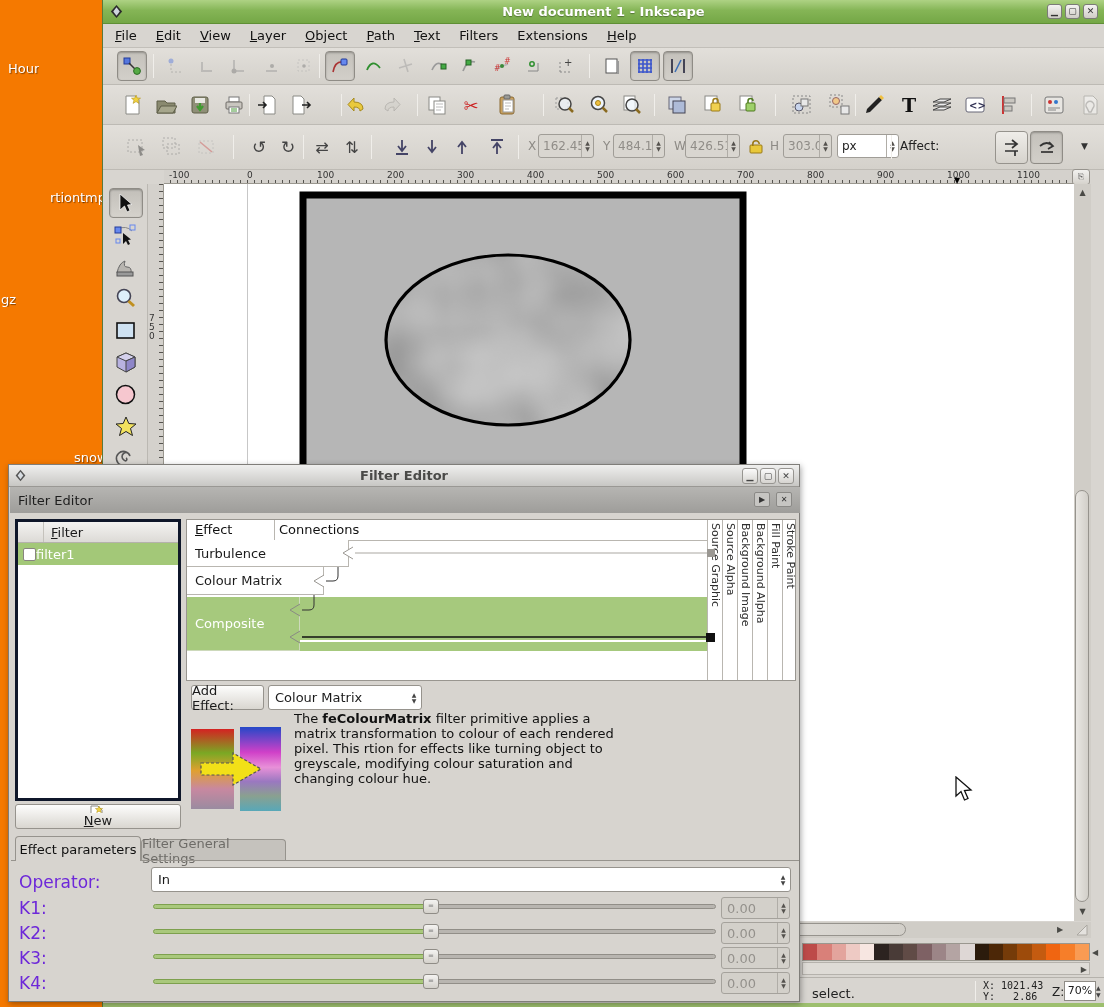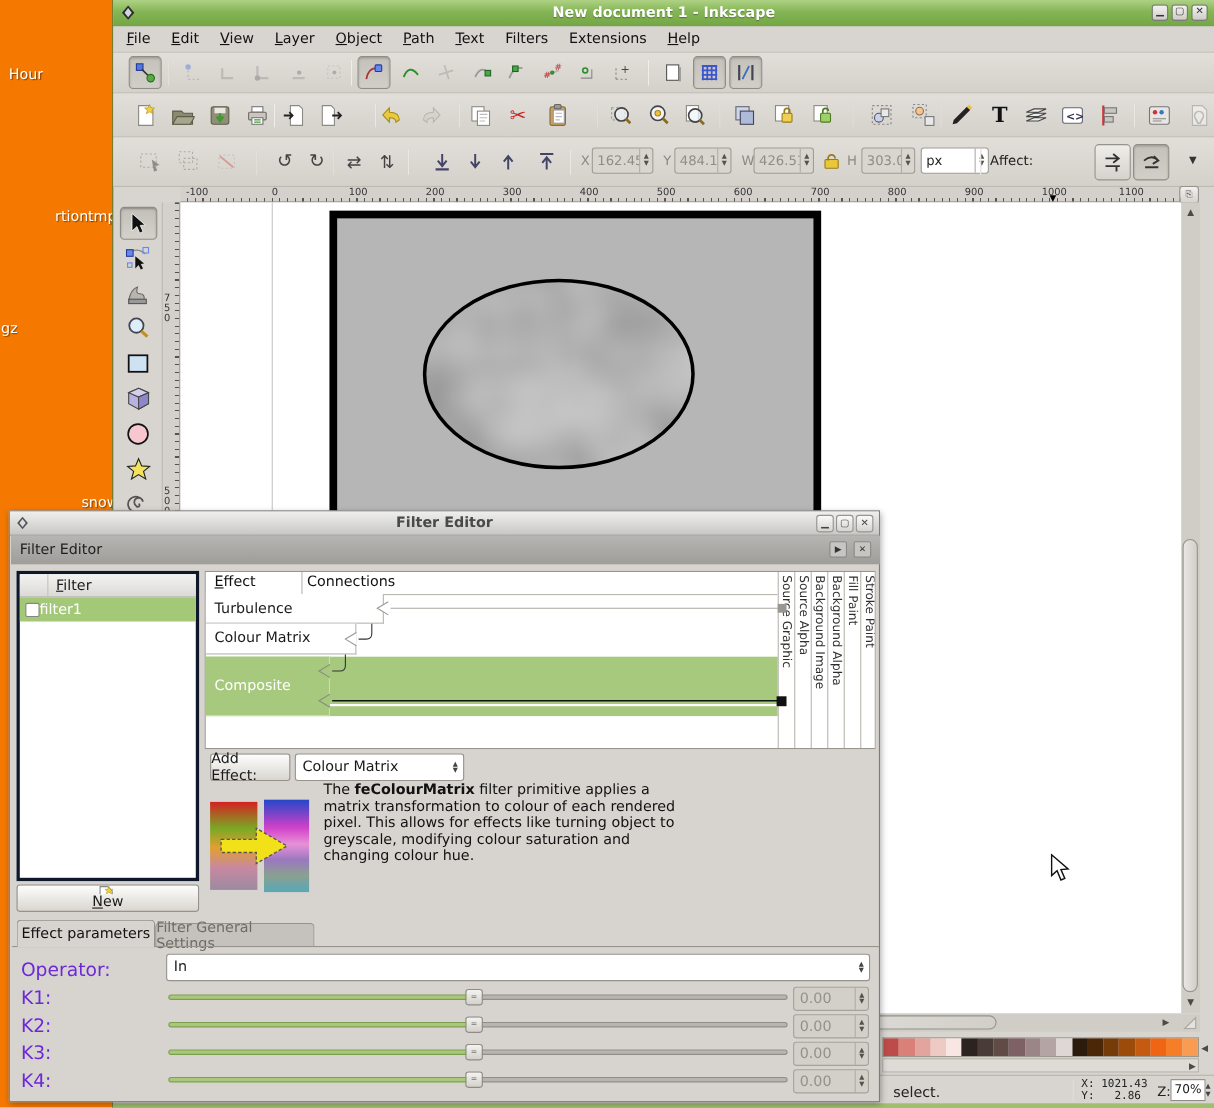--- a/index.html
+++ b/index.html
@@ -34,21 +34,21 @@
   .spinbox { position:absolute; top:9px; height:24px; background:#d9d6d0; border:1px solid #a09d97; border-radius:3px; color:#908d88; font-size:12px; display:flex; align-items:center; }
   .spinbox .val { flex:1; padding-left:4px; overflow:hidden; }
   .spin-arrows { width:12px; height:100%; border-left:1px solid #b0ada7; display:flex; flex-direction:column; align-items:center; justify-content:center; font-size:6px; color:#55524e; line-height:6px; }
 
   
   #hruler { position:absolute; left:61px; top:170px; width:910px; height:14px; background:#d4d1cc; border-bottom:1px solid #9a978f;
     background-image:repeating-linear-gradient(90deg,#55534f 0 1px,transparent 1px 7px); background-size:100% 4px; background-position:6px 10px; background-repeat:no-repeat; font-size:9px; color:#333; }
   .hr-num { position:absolute; top:0; }
   #vruler { position:absolute; left:45px; top:184px; width:16px; height:737px; background:#d4d1cc; border-right:1px solid #9a978f;
     background-image:repeating-linear-gradient(180deg,#55534f 0 1px,transparent 1px 7px); background-size:4px 100%; background-position:11px 0; background-repeat:no-repeat; }
-  .vr-num { position:absolute; left:1px; width:9px; font-size:9px; line-height:9px; color:#333; word-break:break-all; }
+  .vr-num { position:absolute; left:1px; width:9px; font-size:9px; line-height:9px; color:#333; word-break:break-all;margin-top:46px; }
   .ruler-marker { position:absolute; top:6px; font-size:8px; color:#000; }
 
   
   #toolbox { position:absolute; left:2px; top:184px; width:43px; height:737px; background:#d8d5d0; border-right:1px solid #bbb8b2; }
   .tool { position:absolute; left:4px; width:34px; height:30px; border-radius:4px; display:flex; align-items:center; justify-content:center; }
   .tool.pressed { background:linear-gradient(#c2bfb9,#d5d2cc); border:1px solid #8f8c86; box-shadow:inset 0 1px 2px rgba(0,0,0,.3); }
 
   
   #canvas { position:absolute; left:61px; top:184px; width:910px; height:737px; background:#fff; overflow:hidden; }
   .page-border { position:absolute; left:83px; top:0; width:1px; height:737px; background:#c7c7c7; }
@@ -805,21 +805,21 @@
     </div>
 
     <div class="abs" style="left:182px;top:262px;width:92px;height:84px;">
       <div class="abs" style="left:0;top:2px;width:43px;height:80px;background:linear-gradient(#d42222,#7aa824 30%,#e0a030 52%,#c888a0 75%,#9a8ba0);"></div>
       <div class="abs" style="left:49px;top:0;width:41px;height:84px;background:linear-gradient(#2448c8,#d040c8 30%,#e890d8 48%,#9a78c0 65%,#8aa090 82%,#58a8b8);"></div>
       <svg class="abs" style="left:8px;top:24px;" width="66" height="36">
         <polygon points="2,12 34,12 34,2 62,18 34,34 34,24 2,24" fill="#f2e018" stroke="#555" stroke-width="1.2" stroke-dasharray="3 2"></polygon>
       </svg>
     </div>
     <div class="abs" style="left:285px;top:246px;width:322px;line-height:15px;font-size:13px;color:#111;">
-      <span>The </span><b>feColourMatrix</b><span> filter primitive applies a matrix transformation to colour of each rendered pixel. This allows for effects like turning object to greyscale, modifying colour saturation and changing colour hue.</span>
+      <span>The </span><b>feColourMatrix</b><span> filter primitive applies a matrix transformation to colour of each rendered pixel. This rtion for effects like turning object to greyscale, modifying colour saturation and changing colour hue.</span>
     </div>
 
     <div class="tab active" style="left:6px;top:371px;width:126px;">
         <span>Effect parameters</span>
       </div>
     <div class="tab inactive" style="left:132px;top:374px;width:145px;">
         <span>Filter General Settings</span>
       </div>
     <div class="abs" style="left:2px;top:395px;width:788px;height:1px;background:#96938d;"></div>
 

